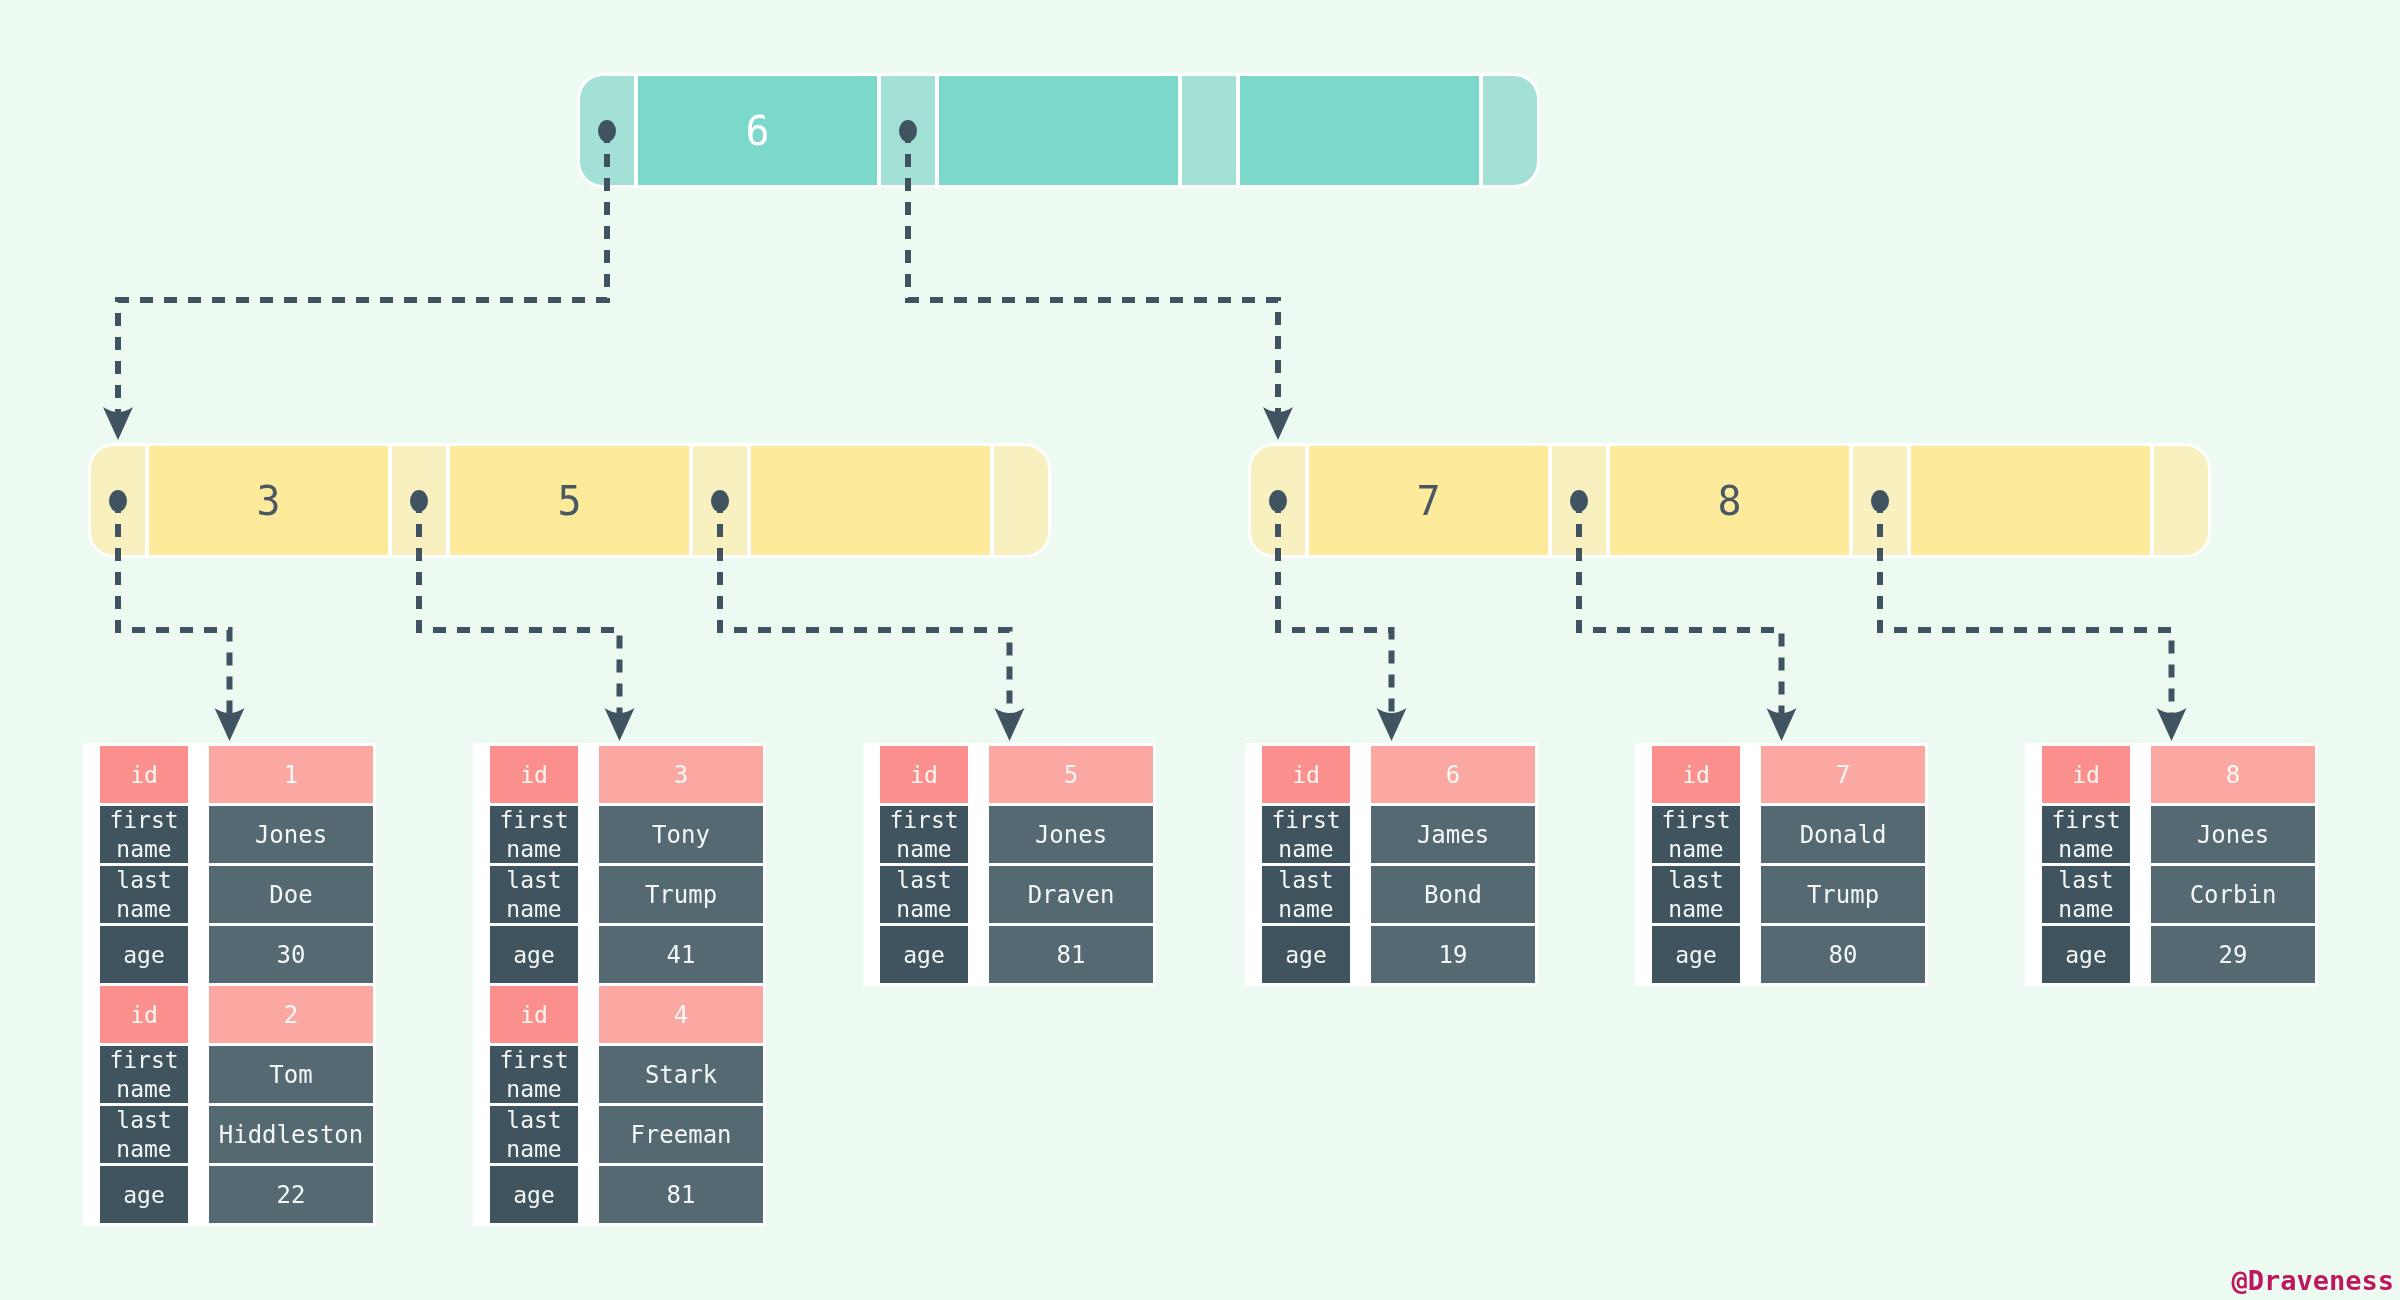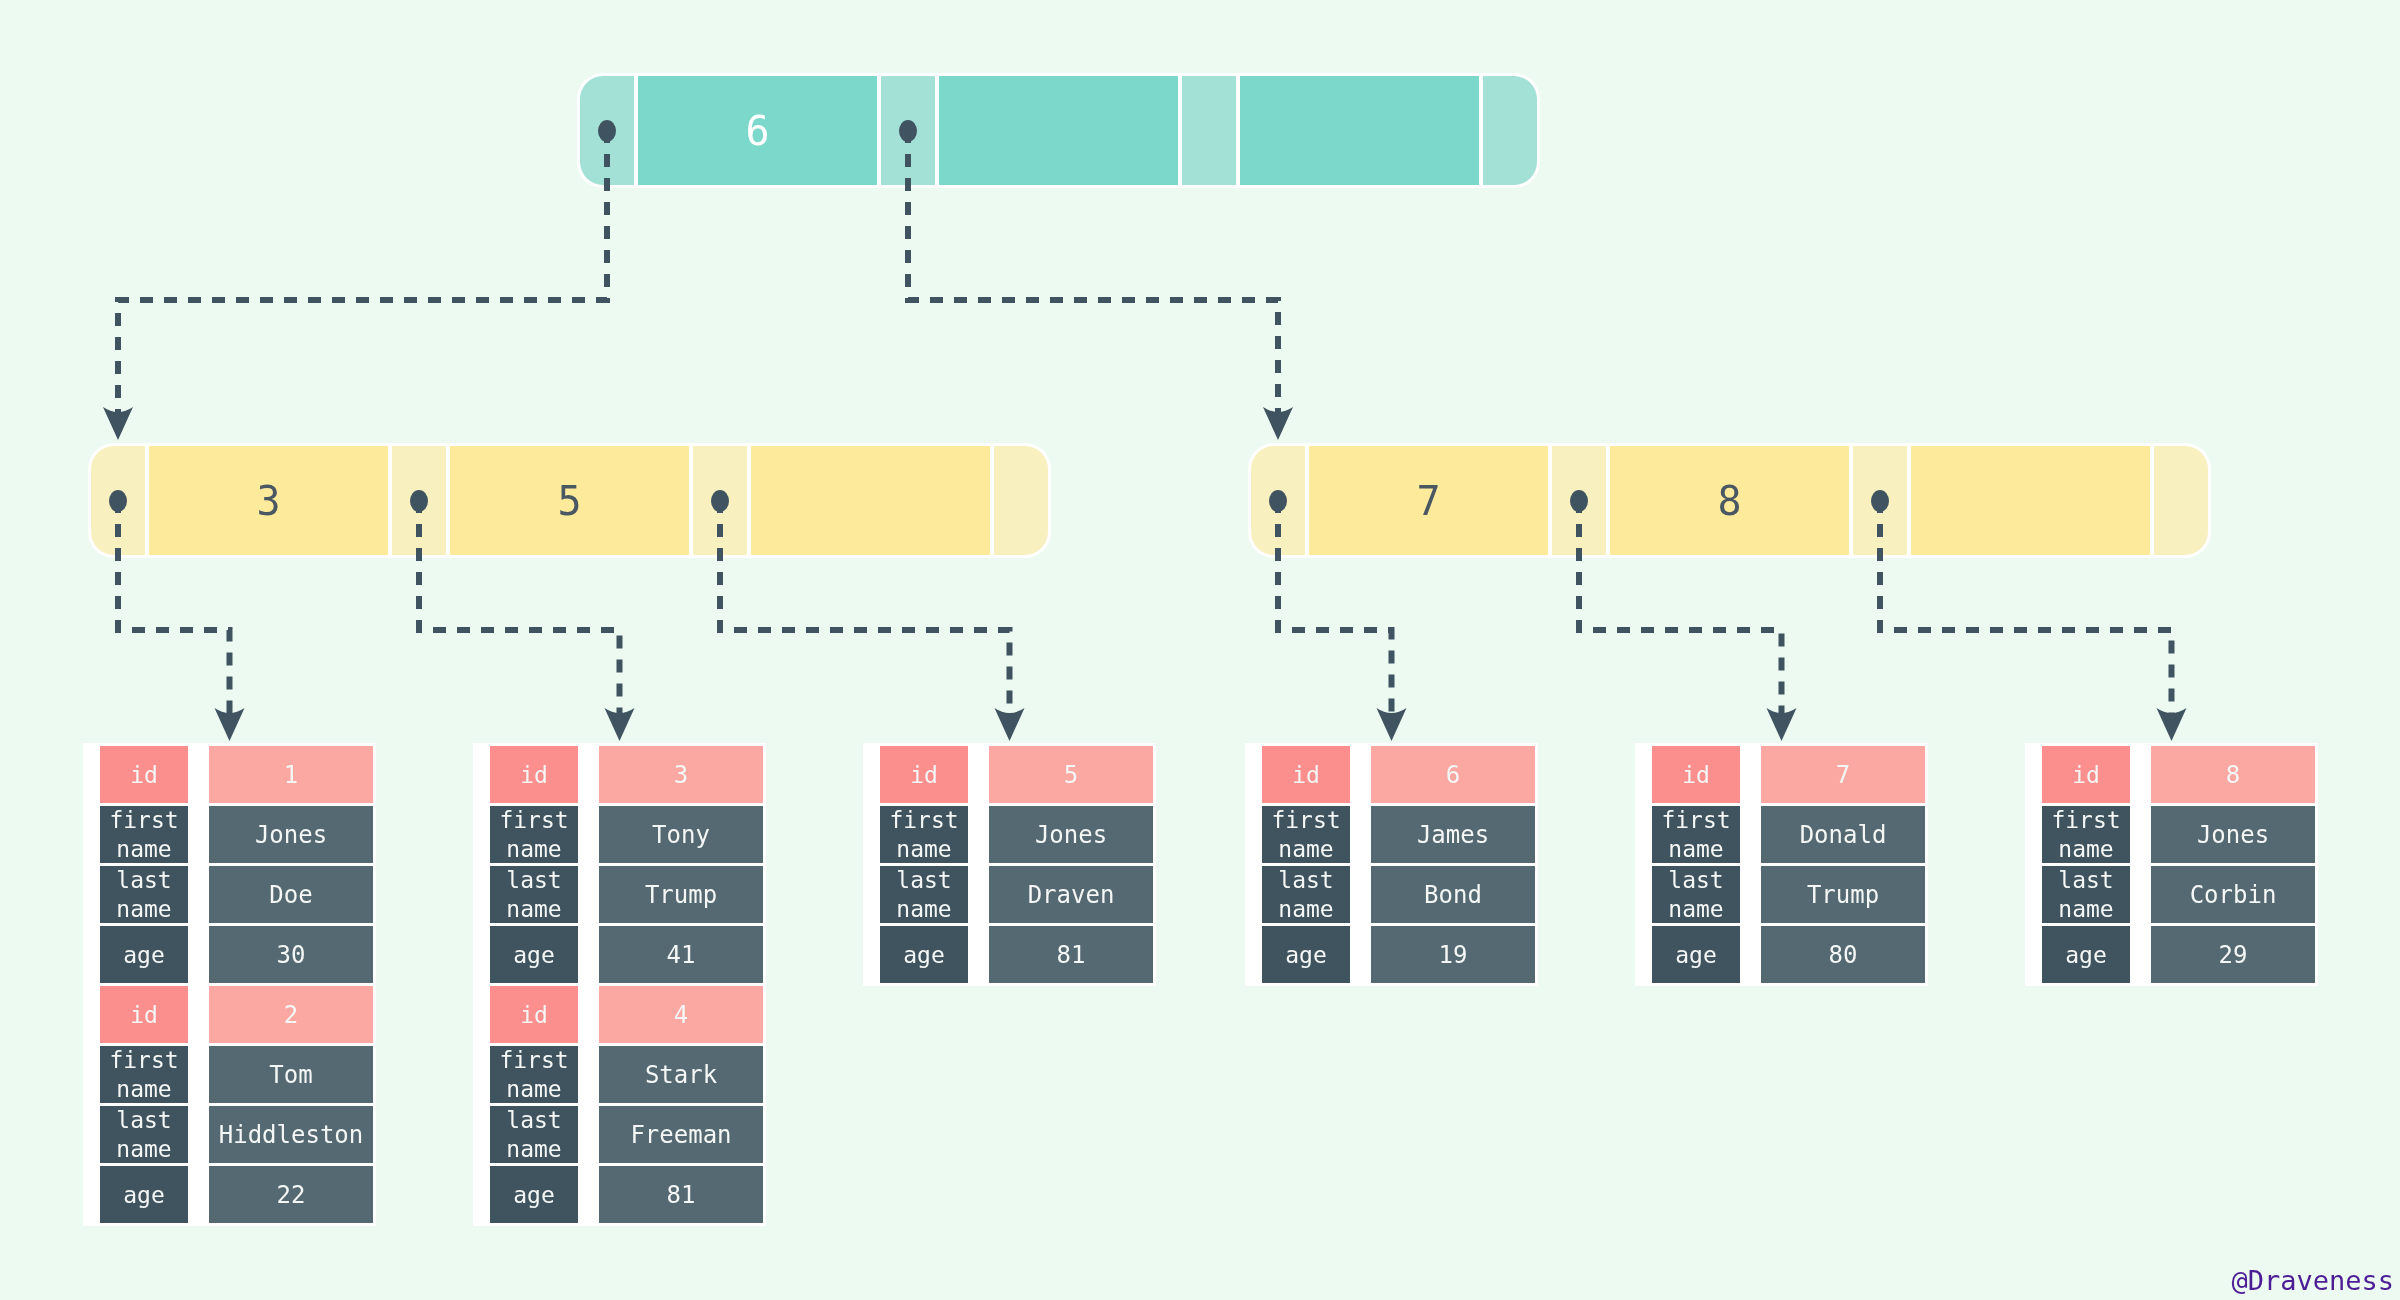--- a/index.html
+++ b/index.html
@@ -47,22 +47,22 @@
   .row .lab{width:88px;flex:0 0 88px;display:flex;align-items:center;justify-content:center;
             text-align:center;color:var(--cell-text);font-size:23px;}
   .row .lab.small{font-size:23px;line-height:1.25;}
   .row .val{flex:1;display:flex;align-items:center;justify-content:center;
             color:var(--cell-text);font-size:24px;}
   .row.idrow .lab{background:var(--pink-label);}
   .row.idrow .val{background:var(--pink-value);}
   .row.attr  .lab{background:var(--slate-label);}
   .row.attr  .val{background:var(--slate-value);text-align:center;}
 
-  .watermark{position:absolute;right:6px;bottom:4px;font-size:27px;font-weight:normal;
-             color:#4c1d95;z-index:2;margin-top:36px;}
+  .watermark{position:absolute;right:6px;bottom:4px;font-size:27px;font-weight:bold;
+             color:#be185d;z-index:2;margin-top:36px;}
 </style>
 </head>
 <body>
 
 <div class="stage">
 
   <svg class="connectors" viewBox="0 0 2400 1300" xmlns="http://www.w3.org/2000/svg">
 
     <path class="cline" d="M607,130 V300 H118 V418"></path>
     <path class="ahead" d="M118,440 L103,407 Q118,417 133,407 Z"></path>

